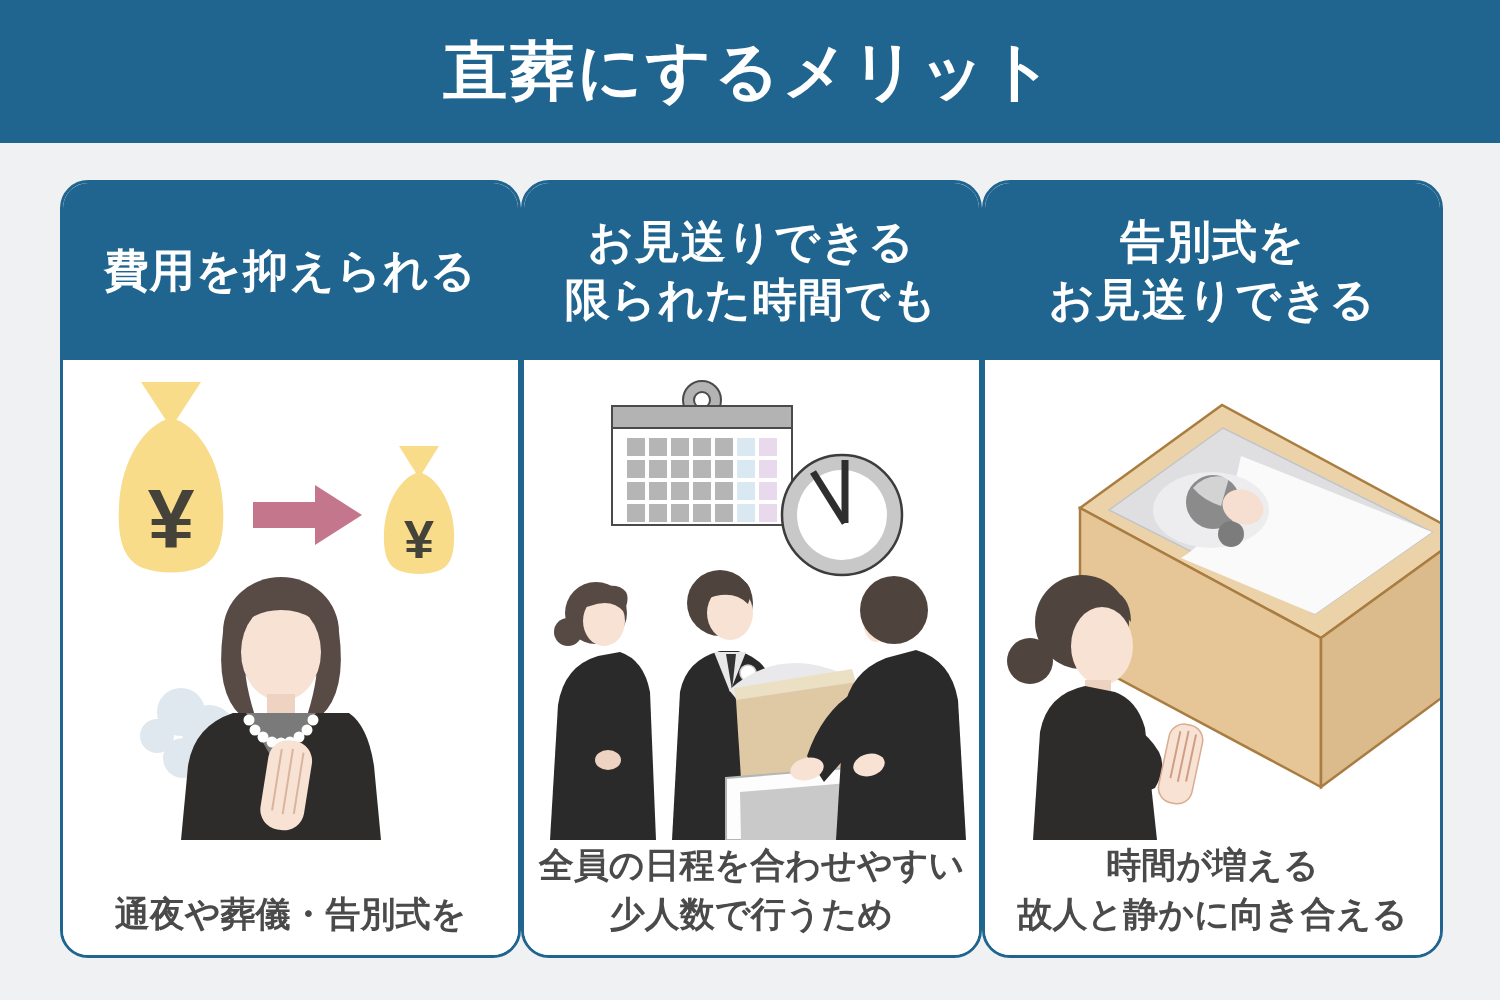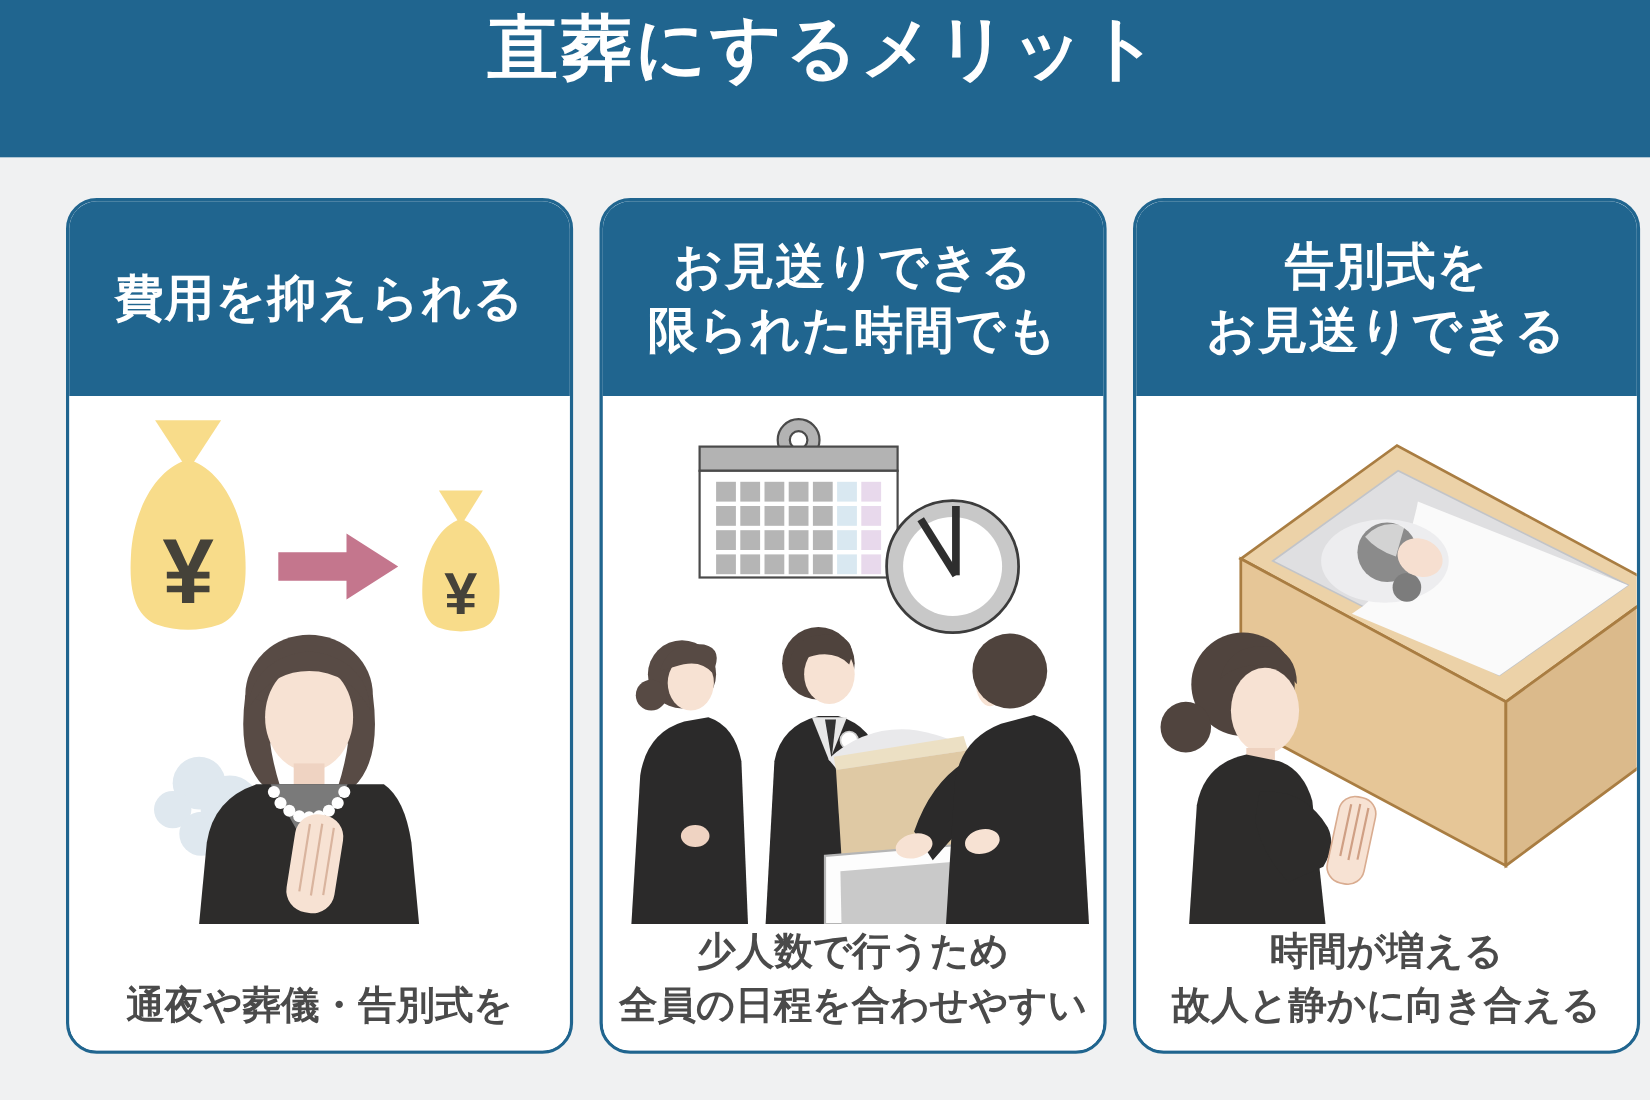--- a/index.html
+++ b/index.html
@@ -6,28 +6,28 @@
   html,body { width:1500px; height:1000px; }
   body {
     background:#f0f1f2;
     font-family:"Liberation Sans","DejaVu Sans",sans-serif;
     overflow:hidden;
     position:relative;
   }
   .banner {
     height:143px;
     background:#20658f;
-    display:flex; align-items:flex-start; justify-content:center;
+    display:flex; align-items:center; justify-content:center;
   }
   .banner h1 {
     color:#ffffff; font-size:64px; font-weight:bold; letter-spacing:3px;
   }
   .cards {
     position:absolute; top:180px; left:36px;
-    display:flex; gap:24px;padding-left:24px;
+    display:flex; padding-left:24px;
   }
   .card {
     width:461px; height:778px;
     background:#ffffff;
     border:3px solid #20658f;
     border-radius:28px;
     overflow:hidden;
     display:flex; flex-direction:column;
   }
   .card-header {
@@ -203,22 +203,22 @@
 
           <path d="M330,332 Q298,352 283,396 L300,422 Q326,392 346,372 Z" fill="#2b2a2a"></path>
           <ellipse cx="283" cy="409" rx="17" ry="11" fill="#f7e2d3" transform="rotate(-14 283 409)"></ellipse>
           <ellipse cx="352" cy="260" rx="13" ry="22" fill="#f7e2d3"></ellipse>
           <circle cx="370" cy="250" r="34" fill="#4f433d"></circle>
           <path d="M312,480 L320,350 Q326,312 362,298 L392,290 Q427,300 434,340 L442,480 Z" fill="#2b2a2a"></path>
           <ellipse cx="345" cy="405" rx="16" ry="11" fill="#f7e2d3" transform="rotate(-14 345 405)"></ellipse>
         </g>
       </svg>
       <p class="caption">
+        <span>全員の日程を合わせやすい</span>
         <span>少人数で行うため</span>
-        <span>全員の日程を合わせやすい</span>
       </p>
     </div>
   </section>
 
   <section class="card">
     <div class="card-header">
       <span class="title-line">告別式を</span>
       <span class="title-line">お見送りできる</span>
     </div>
     <div class="card-body">

